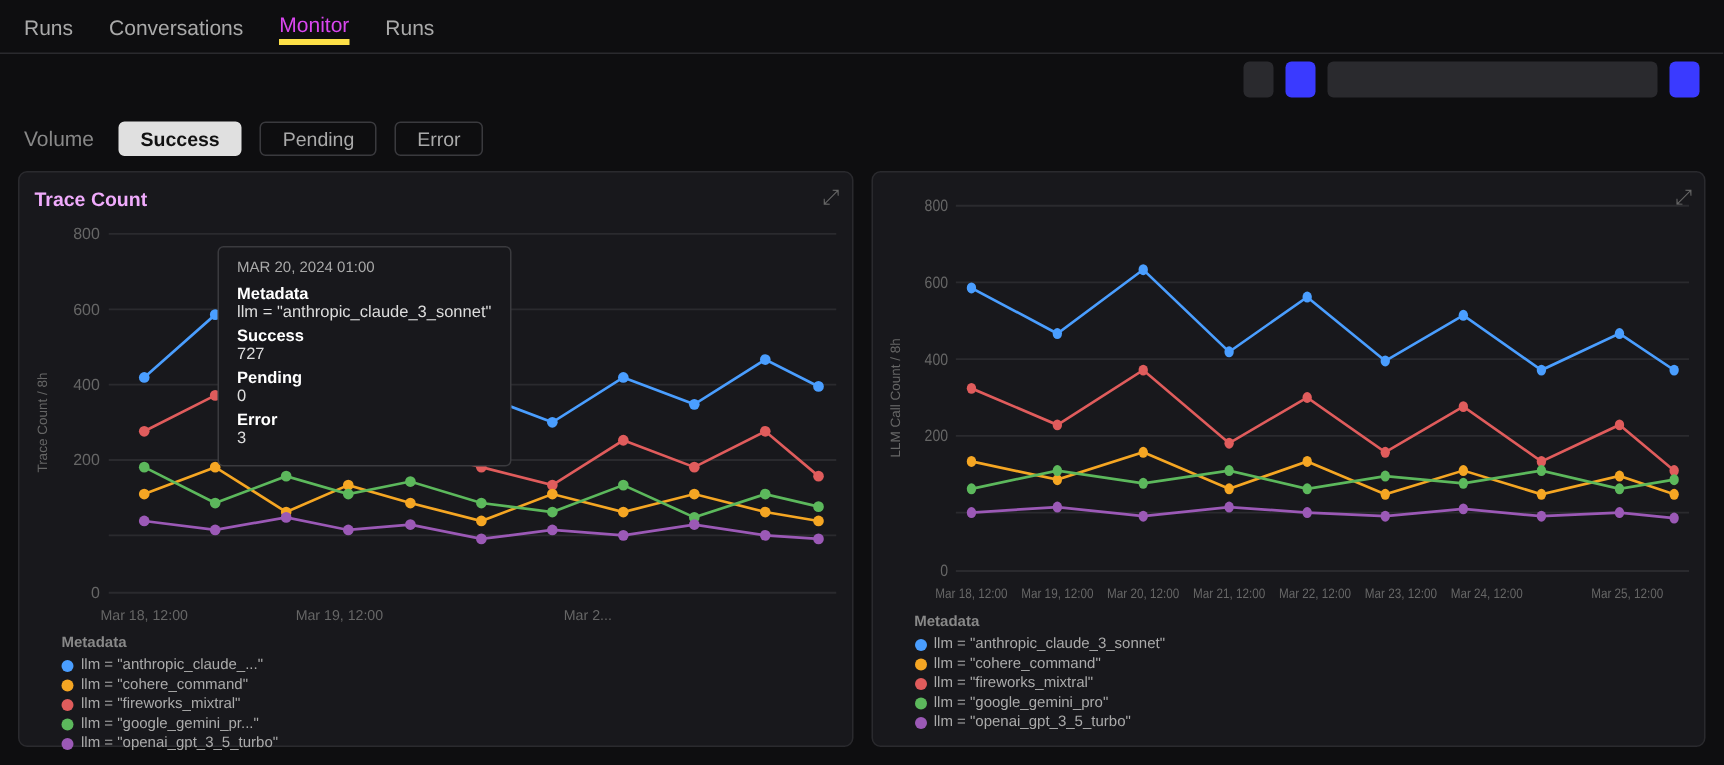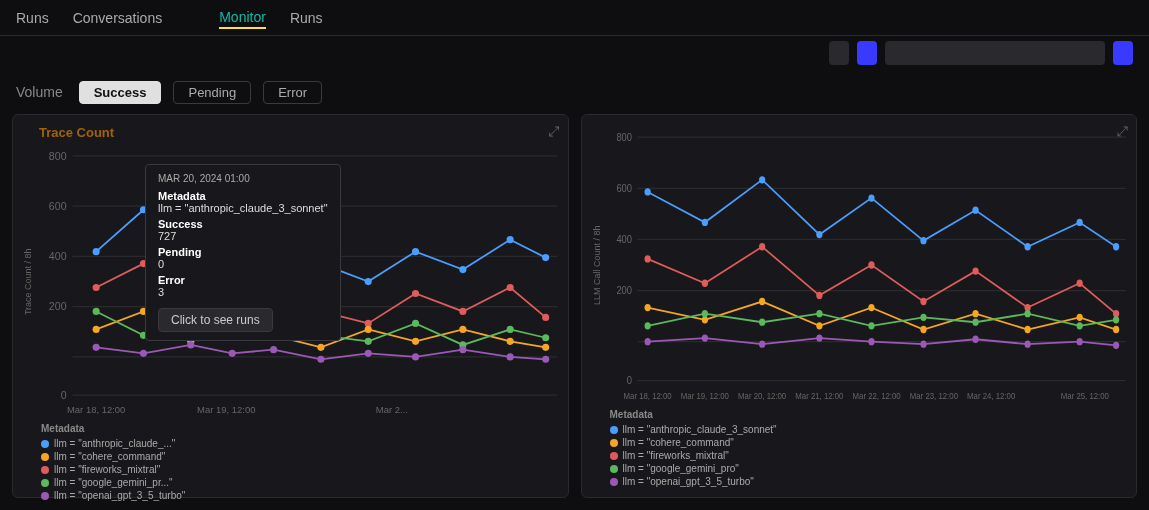--- a/index.html
+++ b/index.html
@@ -23,23 +23,22 @@
       height: 36px;
       background: #0e0e10;
     }
     .nav-item {
       font-size: 14px;
       color: #aaa;
       cursor: pointer;
       padding: 2px 0;
     }
     .nav-item.active {
-      color: #14b8a6;
-      border-bottom: 2px solid #fde047;
-      margin-left: 33px;
+      color: #d946ef;
+      border-bottom: 4px solid #fde047;
     }
 
     
     .sub-header {
       display: flex;
       align-items: center;
       justify-content: flex-end;
       padding: 4px 16px;
       height: 34px;
       background: #0e0e10;
@@ -104,23 +103,22 @@
       flex: 1;
       position: relative;
       padding: 10px;
       display: flex;
       flex-direction: column;
     }
 
     .chart-title {
       font-size: 13px;
       font-weight: 600;
-      color: #a16207;
+      color: #f0abfc;
       margin-bottom: 4px;
-      margin-left: 16px;
     }
 
     .expand-icon {
       position: absolute;
       top: 8px;
       right: 8px;
       color: #666;
       font-size: 14px;
       cursor: pointer;
     }
@@ -343,21 +341,20 @@
             <span class="tooltip-value">727</span>
           </div>
           <div class="tooltip-row">
             <span class="tooltip-label">Pending</span><br>
             <span class="tooltip-value">0</span>
           </div>
           <div class="tooltip-row">
             <span class="tooltip-label">Error</span><br>
             <span class="tooltip-value">3</span>
           </div>
-          <button class="see-runs-btn">Click to see runs</button>
         </div>
       </div>
     </div>
 
     <div class="chart-legend">
       <div style="font-size:10px;font-weight:600;color:#888;margin-bottom:2px;">Metadata</div>
       <div class="legend-item">
         <div class="legend-dot" style="background:#4a9eff;"></div>
         <span>llm = "anthropic_claude_..."</span>
       </div>

